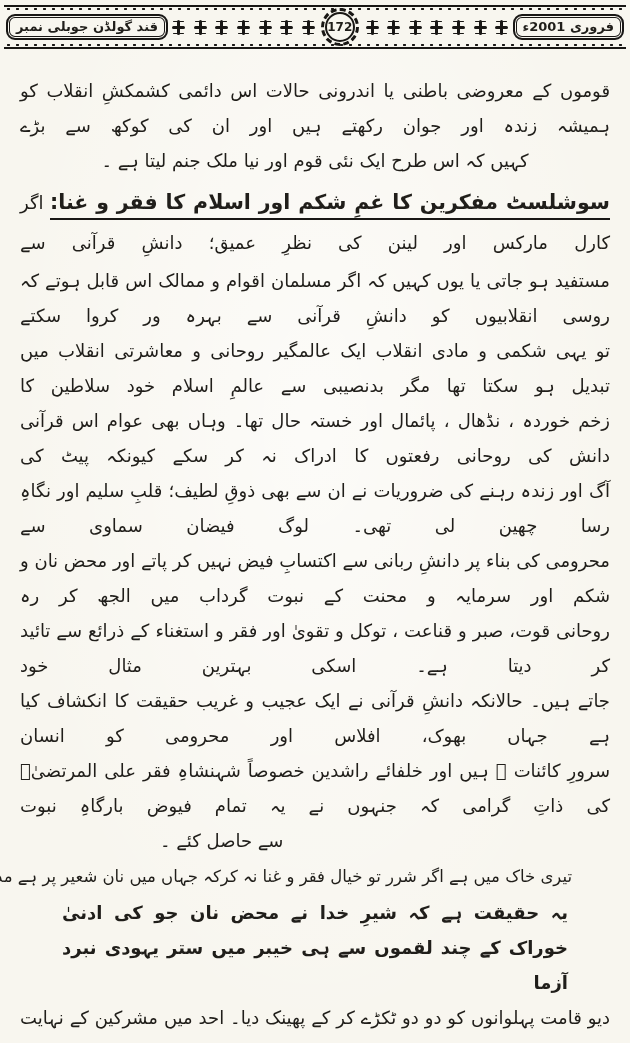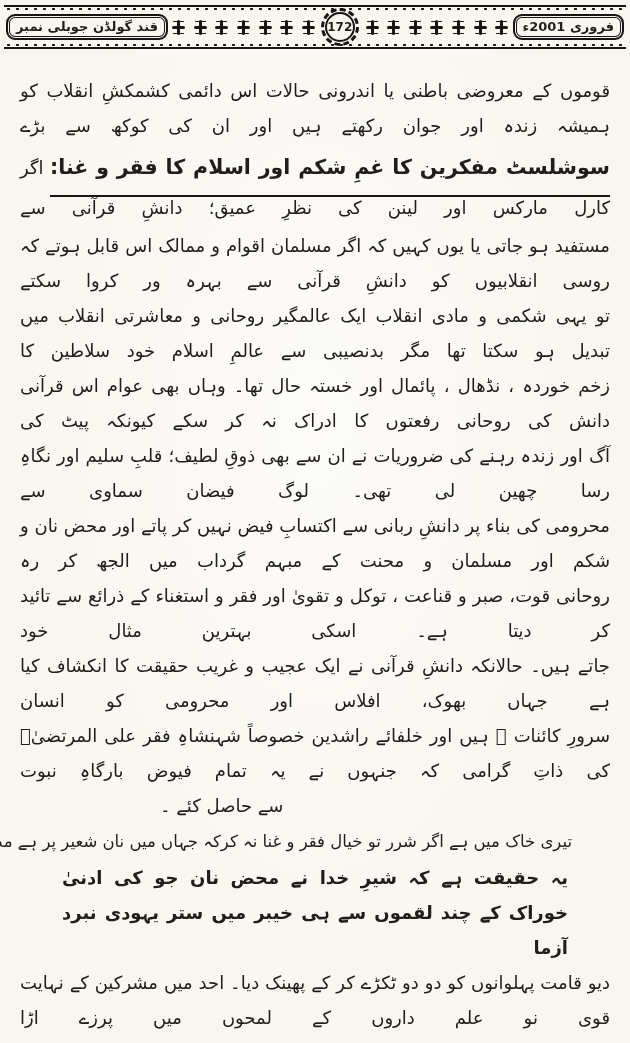--- a/index.html
+++ b/index.html
@@ -79,21 +79,21 @@
   .left-short-line{text-align:right;text-align-last:left;padding-left:140px;}
   .indent-line{padding-right:42px;padding-left:42px;text-align:justify;text-align-last:justify;font-weight:bold;}
   .heading-line{
     margin-top:4px;
     text-align:justify;text-align-last:justify;
     line-height:40px;
   }
   .heading-strong{
     font-weight:bold;font-size:20.5px;
     border-bottom:2.5px solid #191715;
-    padding-bottom:16px;
+    padding-bottom:4px;
   }
   .heading-tail{font-size:18px;}
   .couplet{
     display:flex;justify-content:space-between;
     padding:2px 38px 2px 38px;
     font-size:16.5px;line-height:33px;
   }
   .couplet .hemi{white-space:nowrap;}
 </style>
 </head>
@@ -130,34 +130,35 @@
       <span>فروری 2001ء</span>
     </span>
   </div>
 
   <div class="content">
 
     <div>
       <div>
           <div class="jline">قوموں کے معروضی باطنی یا اندرونی حالات اس دائمی کشمکشِ انقلاب کو ہمیشہ زندہ اور جوان رکھتے ہیں اور ان کی کوکھ سے بڑے</div>
         </div>
+      <div class="center-line">کہیں کہ اس طرح ایک نئی قوم اور نیا ملک جنم لیتا ہے ۔</div>
     </div>
 
     <div class="heading-line">
       <span class="heading-strong">سوشلسٹ مفکرین کا غمِ شکم اور اسلام کا فقر و غنا:</span>
       <span class="heading-tail">اگر کارل مارکس اور لینن کی نظرِ عمیق؛ دانشِ قرآنی سے</span>
     </div>
 
     <div>
       <div>
           <div class="jline">مستفید ہو جاتی یا یوں کہیں کہ اگر مسلمان اقوام و ممالک اس قابل ہوتے کہ روسی انقلابیوں کو دانشِ قرآنی سے بہرہ ور کروا سکتے</div>
           <div class="jline">تو یہی شکمی و مادی انقلاب ایک عالمگیر روحانی و معاشرتی انقلاب میں تبدیل ہو سکتا تھا مگر بدنصیبی سے عالمِ اسلام خود سلاطین کا</div>
           <div class="jline">زخم خوردہ ، نڈھال ، پائمال اور خستہ حال تھا۔ وہاں بھی عوام اس قرآنی دانش کی روحانی رفعتوں کا ادراک نہ کر سکے کیونکہ پیٹ کی</div>
           <div class="jline">آگ اور زندہ رہنے کی ضروریات نے ان سے بھی ذوقِ لطیف؛ قلبِ سلیم اور نگاہِ رسا چھین لی تھی۔ لوگ فیضان سماوی سے</div>
-          <div class="jline">محرومی کی بناء پر دانشِ ربانی سے اکتسابِ فیض نہیں کر پاتے اور محض نان و شکم اور مسلمان و محنت کے مبہم گرداب میں الجھ کر رہ</div>
+          <div class="jline">محرومی کی بناء پر دانشِ ربانی سے اکتسابِ فیض نہیں کر پاتے اور محض نان و شکم اور سرمایہ و محنت کے نبوت گرداب میں الجھ کر رہ</div>
           <div class="jline">روحانی قوت، صبر و قناعت ، توکل و تقویٰ اور فقر و استغناء کے ذرائع سے تائید کر دیتا ہے۔ اسکی بہترین مثال خود</div>
           <div class="jline">جاتے ہیں۔ حالانکہ دانشِ قرآنی نے ایک عجیب و غریب حقیقت کا انکشاف کیا ہے جہاں بھوک، افلاس اور محرومی کو انسان</div>
           <div class="jline">سرورِ کائنات ﷺ ہیں اور خلفائے راشدین خصوصاً شہنشاہِ فقر علی المرتضیٰؓ کی ذاتِ گرامی کہ جنہوں نے یہ تمام فیوض بارگاہِ نبوت</div>
         </div>
       <div class="left-short-line">سے حاصل کئے ۔</div>
     </div>
 
     <div class="couplet">
       <span class="hemi">تیری خاک میں ہے اگر شرر تو خیال فقر و غنا نہ کر</span>
       <span class="hemi">کہ جہاں میں نان شعیر پر ہے مدار قوتِ حیدری</span>

